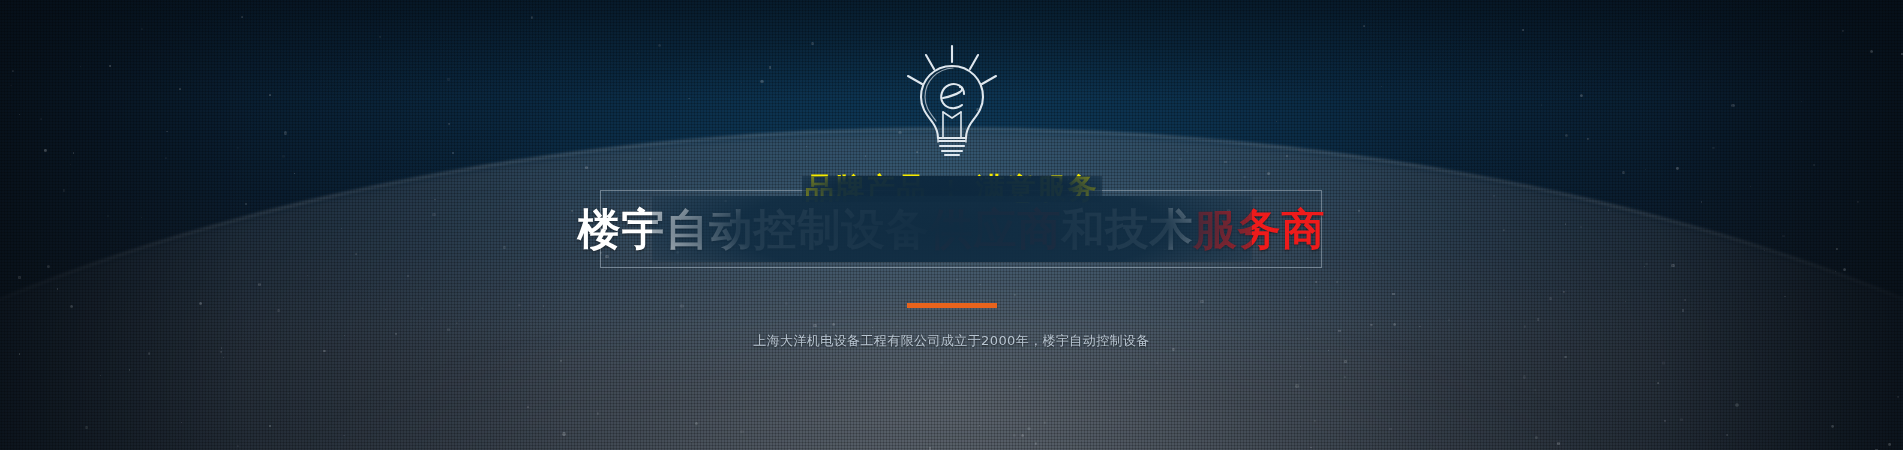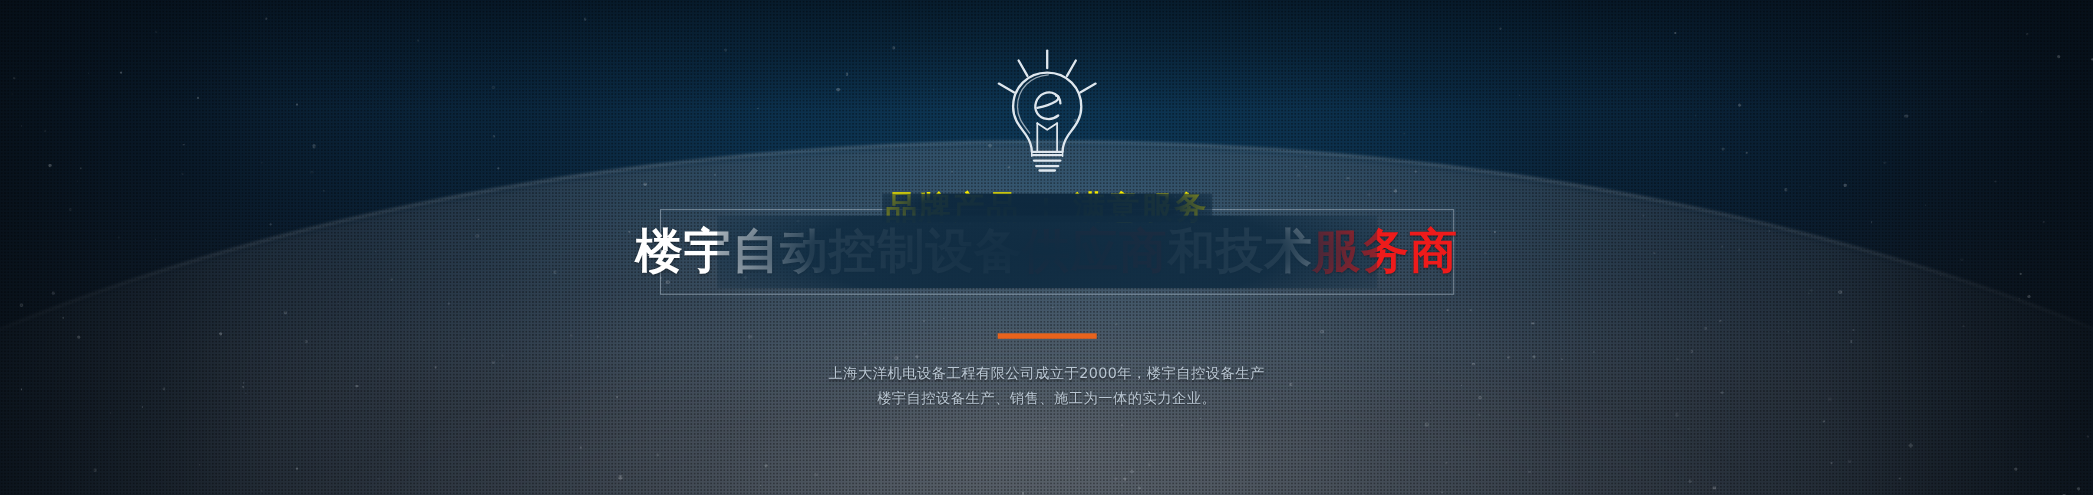--- a/index.html
+++ b/index.html
@@ -502,18 +502,17 @@
       <span class="tagline">品牌产品 + 满意服务</span>
     </div>
 
     <div class="headline">
       <span class="w">楼宇自动控制设备</span><span class="r">供应商</span><span class="w">和技术</span><span class="r">服务商</span>
     </div>
 
     <div class="divider"></div>
 
     <div class="desc">
-      <div>上海大洋机电设备工程有限公司成立于2000年，楼宇自控设备生产</div>
-      <div>楼宇自控设备生产、销售、施工为一体的实力企业。</div>
+      <div>上海大洋机电设备工程有限公司成立于2000年，楼宇自动控制设备</div>
     </div>
 
   </div>
 </div>
 
 </body></html>

